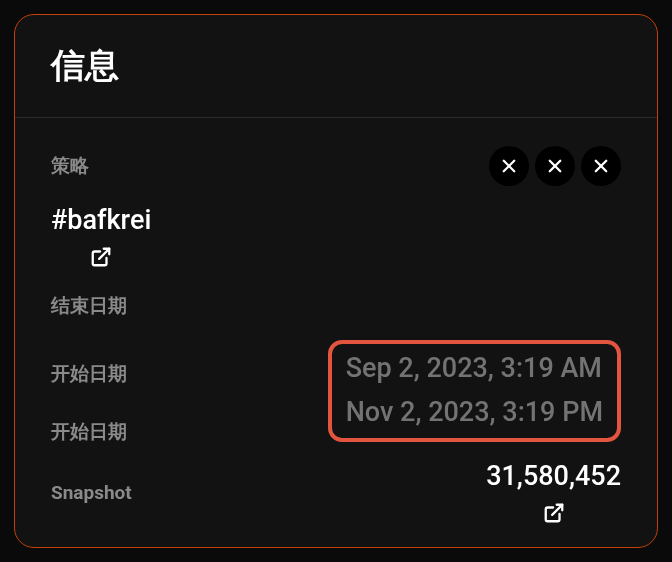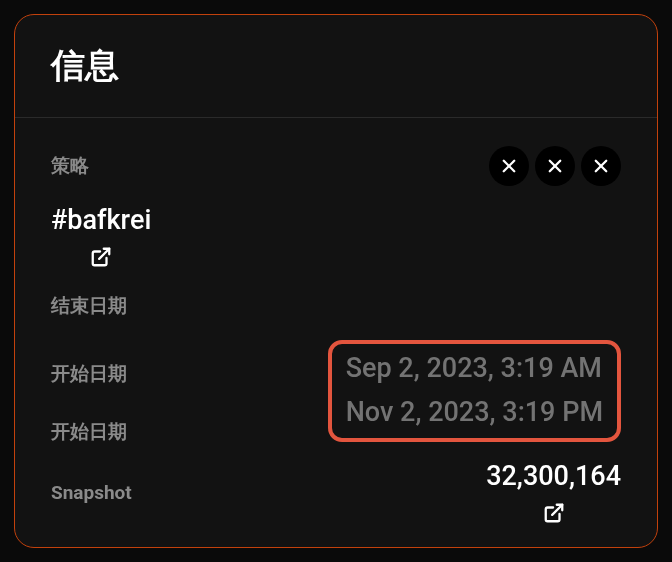--- a/index.html
+++ b/index.html
@@ -176,21 +176,21 @@
         <div class="highlight-values">
           <span class="highlight-value">Sep 2, 2023, 3:19 AM</span>
           <span class="highlight-value">Nov 2, 2023, 3:19 PM</span>
         </div>
       </div>
     </div>
 
     <div class="row">
       <span class="label">Snapshot</span>
       <a class="value">
-        <span>32,300,164</span>
+        <span>31,580,452</span>
         <span class="external-icon">
           <svg viewBox="0 0 24 24" fill="none" stroke="#ffffff" stroke-width="2.5" stroke-linecap="round" stroke-linejoin="round">
             <path d="M18 13v6a2 2 0 0 1-2 2H5a2 2 0 0 1-2-2V8a2 2 0 0 1 2-2h6"></path>
             <polyline points="15 3 21 3 21 9"></polyline>
             <line x1="10" y1="14" x2="21" y2="3"></line>
           </svg>
         </span>
       </a>
     </div>
 

